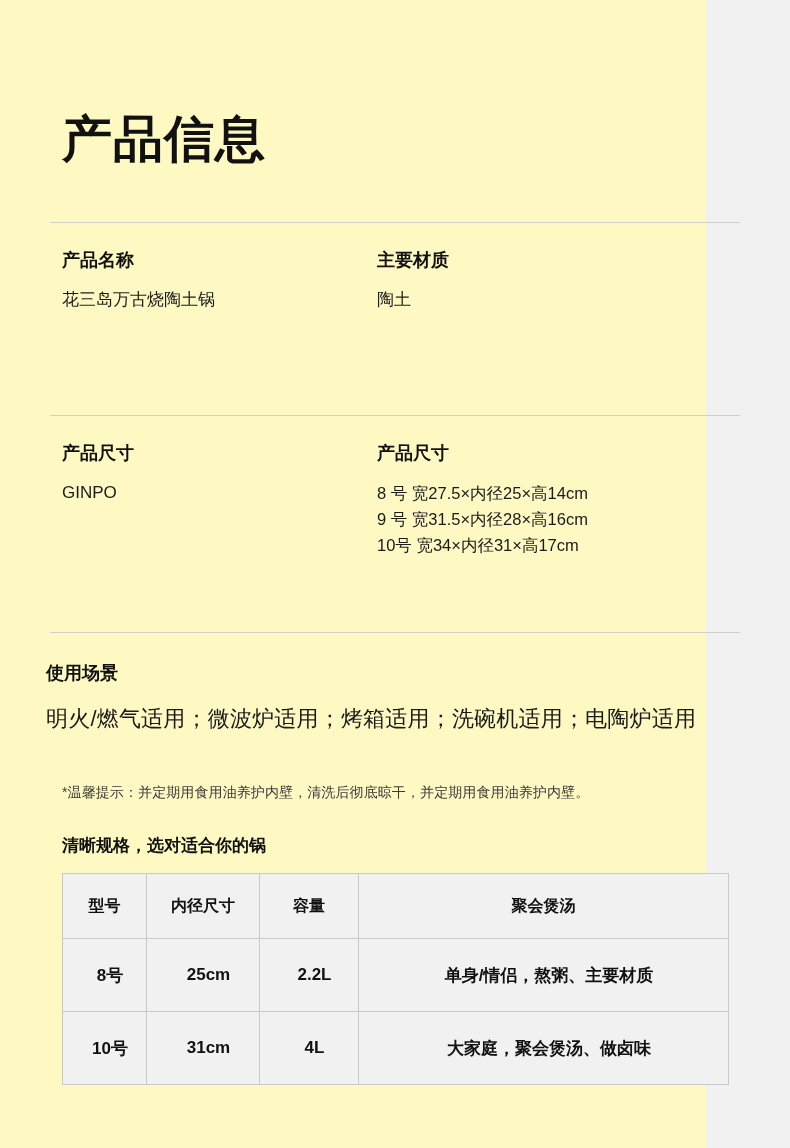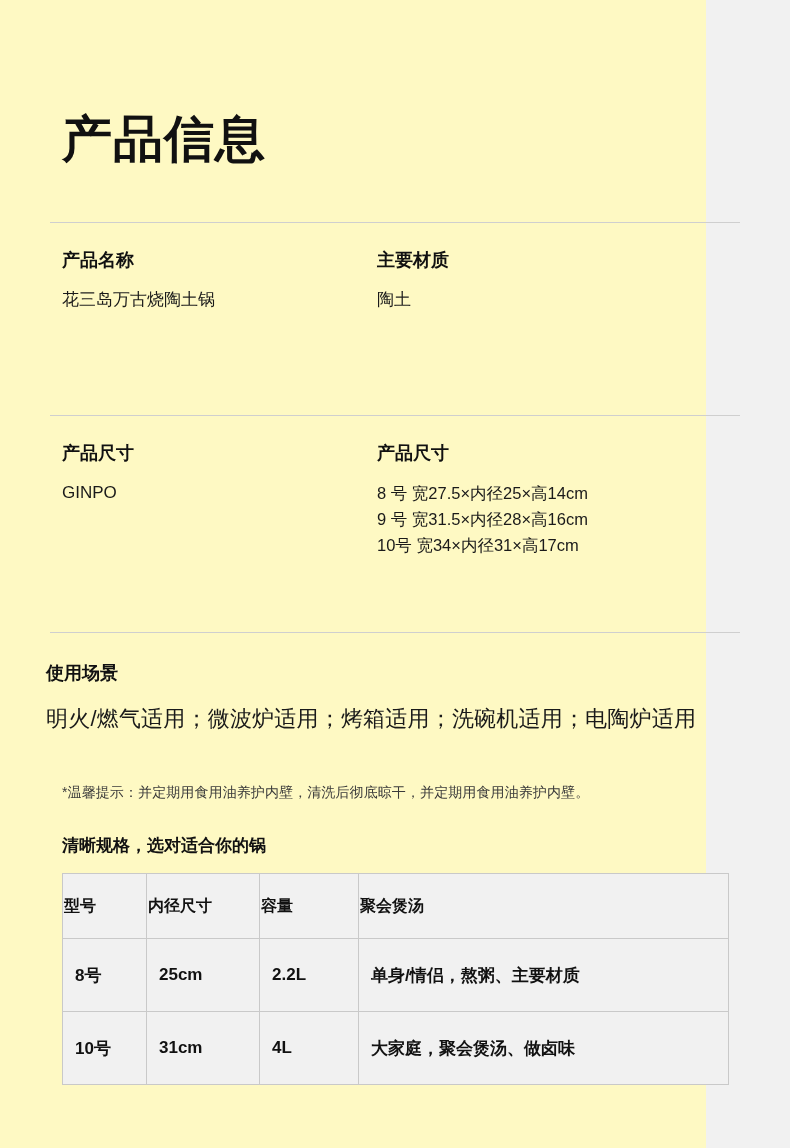--- a/index.html
+++ b/index.html
@@ -116,21 +116,21 @@
     width: 666px;
   }
   table.spec {
     border-collapse: collapse;
     width: 666px;
     background: #f1f1f1;
     table-layout: fixed;
   }
   table.spec th, table.spec td {
     border: 1px solid #c9c9c9;
-    text-align: left;
+    text-align: center;
     vertical-align: middle;
     color: #111;
     margin-left: 36px;
   }
   table.spec th {
     height: 62px;
     font-size: 16px;
     font-weight: 700;
   }
   table.spec td {

